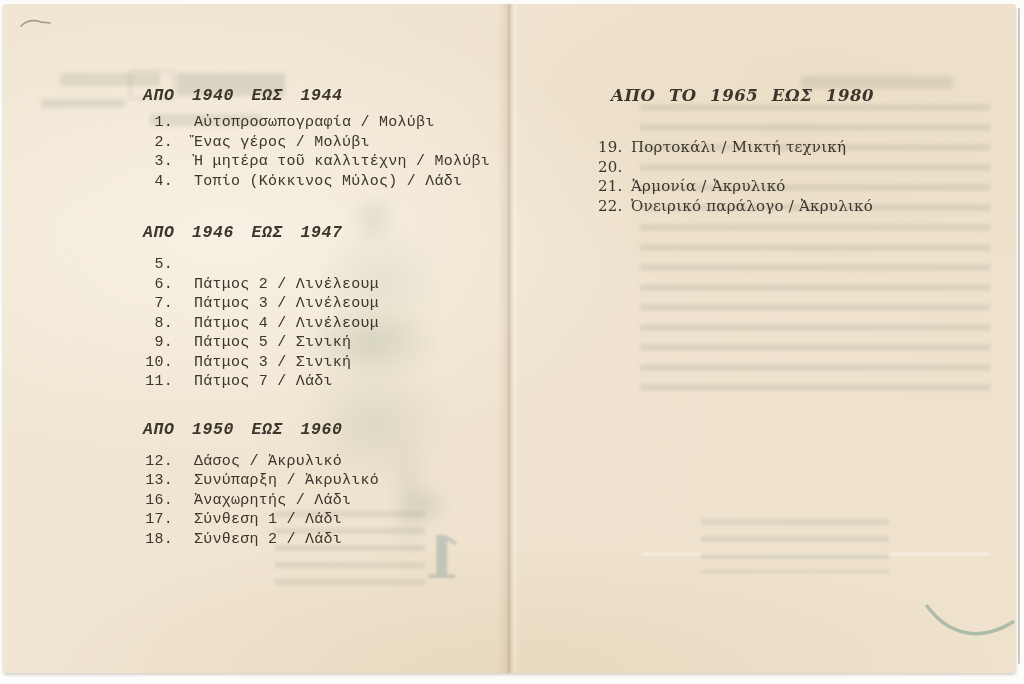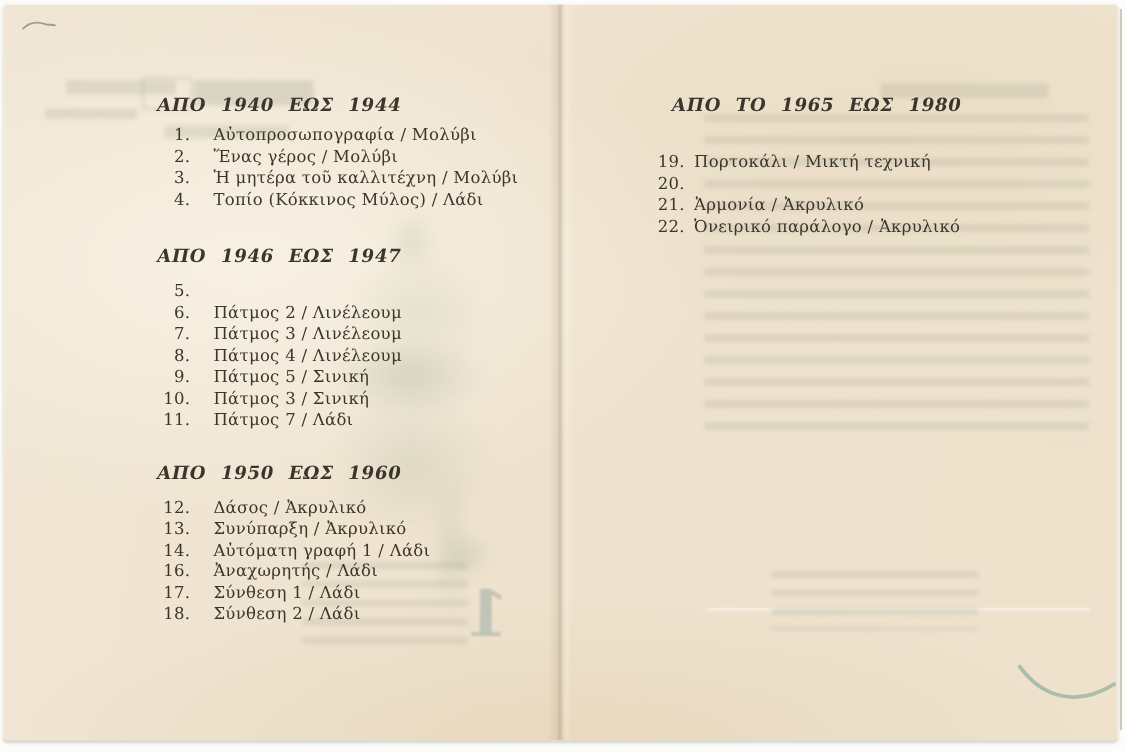--- a/index.html
+++ b/index.html
@@ -62,21 +62,21 @@
     font-size:58px;line-height:56px;
     color:rgba(122,150,150,0.38);
     transform:scaleX(-1);filter:blur(1px);
   }
   .crease{
     position:absolute;left:640px;top:549px;width:348px;height:2px;
     background:rgba(255,252,244,0.65);filter:blur(1px);
   }
   
   .col{position:absolute;color:#3b352c;z-index:3;}
-  #col-left{left:140px;top:82px;width:360px;}
+  #col-left{left:140px;top:82px;width:360px;font-family:Liberation Mono, monospace;}
   #col-right{left:595px;top:82px;width:400px;}
   .sec-h{
     margin:0;font-size:16.5px;line-height:20px;
     font-style:italic;font-weight:bold;
     letter-spacing:0.6px;word-spacing:7px;
     color:#3b352c;
   }
   #col-right .sec-h{margin-left:13px;}
   .rows{margin-top:7px;}
   #col-left .sec2 .rows,#col-left .sec3 .rows{margin-top:12px;}
@@ -181,24 +181,20 @@
       <div class="rows">
         <div class="row">
             <span class="num">12.</span>
             <span class="ttl">Δάσος / Ἀκρυλικό</span>
           </div>
         <div class="row">
             <span class="num">13.</span>
             <span class="ttl">Συνύπαρξη / Ἀκρυλικό</span>
           </div>
         <div class="row">
-            <span class="num">14.</span>
-            <span class="ttl">Αὐτόματη γραφή 1 / Λάδι</span>
-          </div>
-        <div class="row">
             <span class="num">16.</span>
             <span class="ttl">Ἀναχωρητής / Λάδι</span>
           </div>
         <div class="row">
             <span class="num">17.</span>
             <span class="ttl">Σύνθεση 1 / Λάδι</span>
           </div>
         <div class="row">
             <span class="num">18.</span>
             <span class="ttl">Σύνθεση 2 / Λάδι</span>

